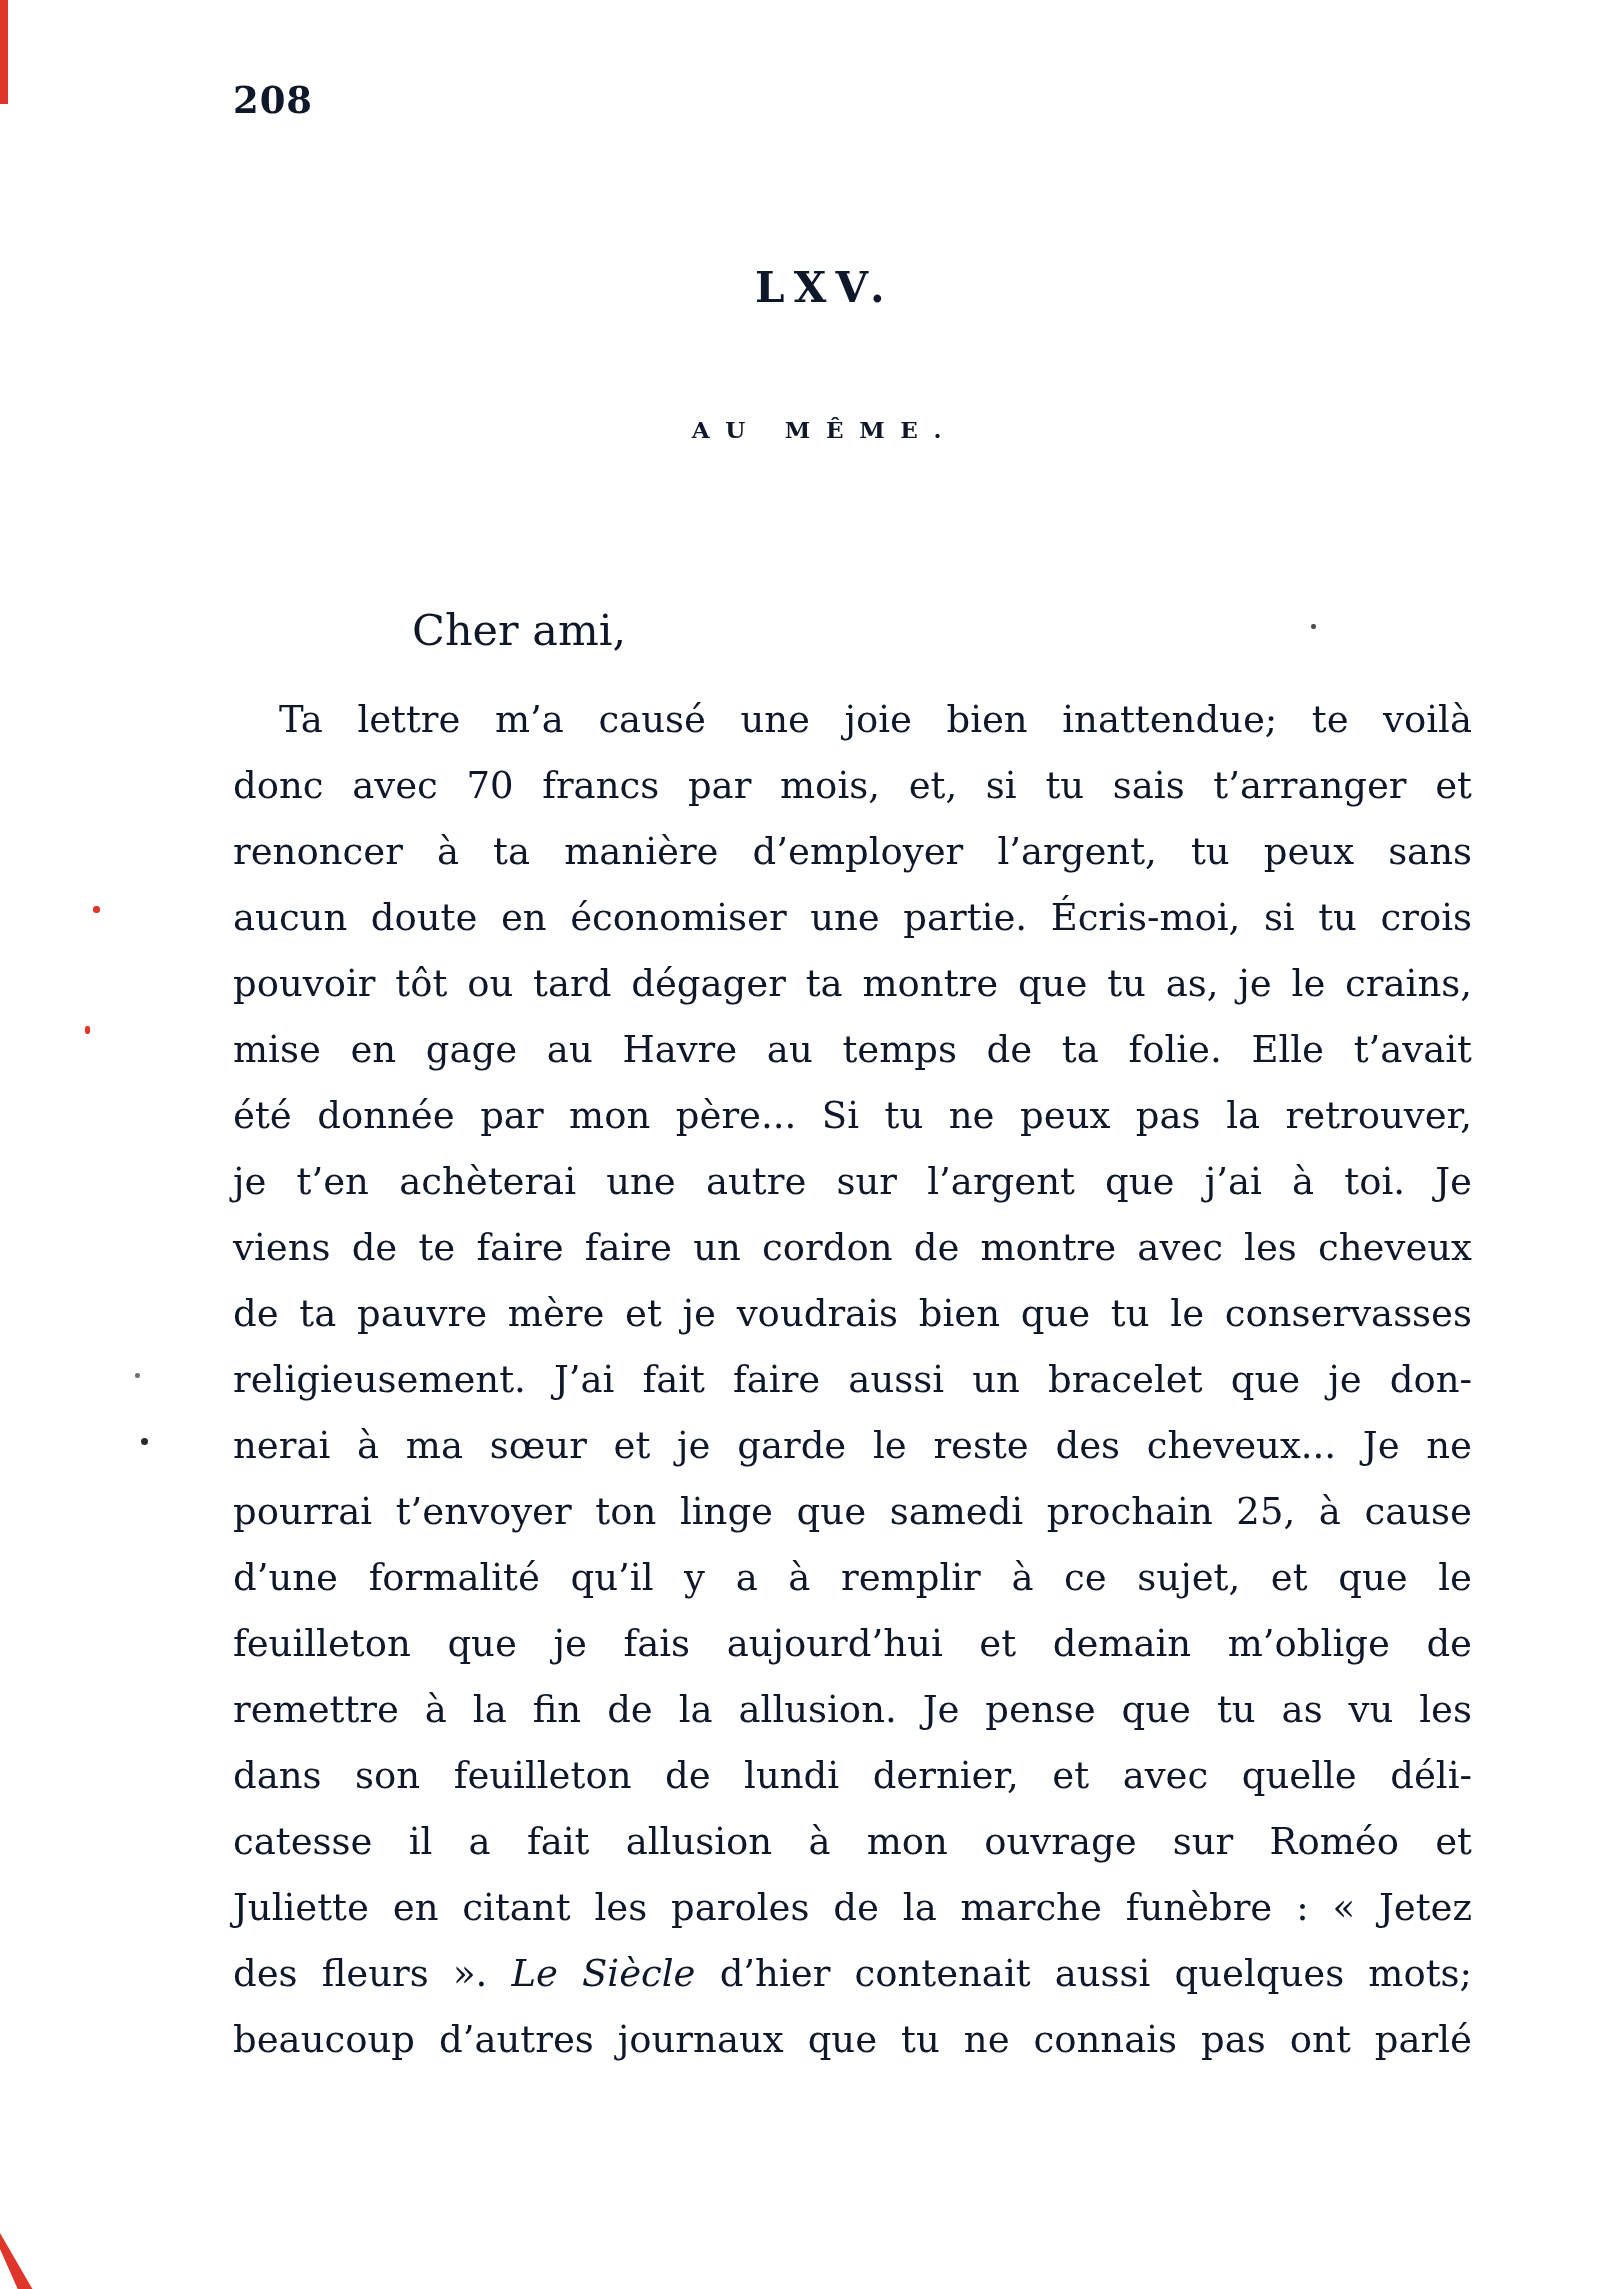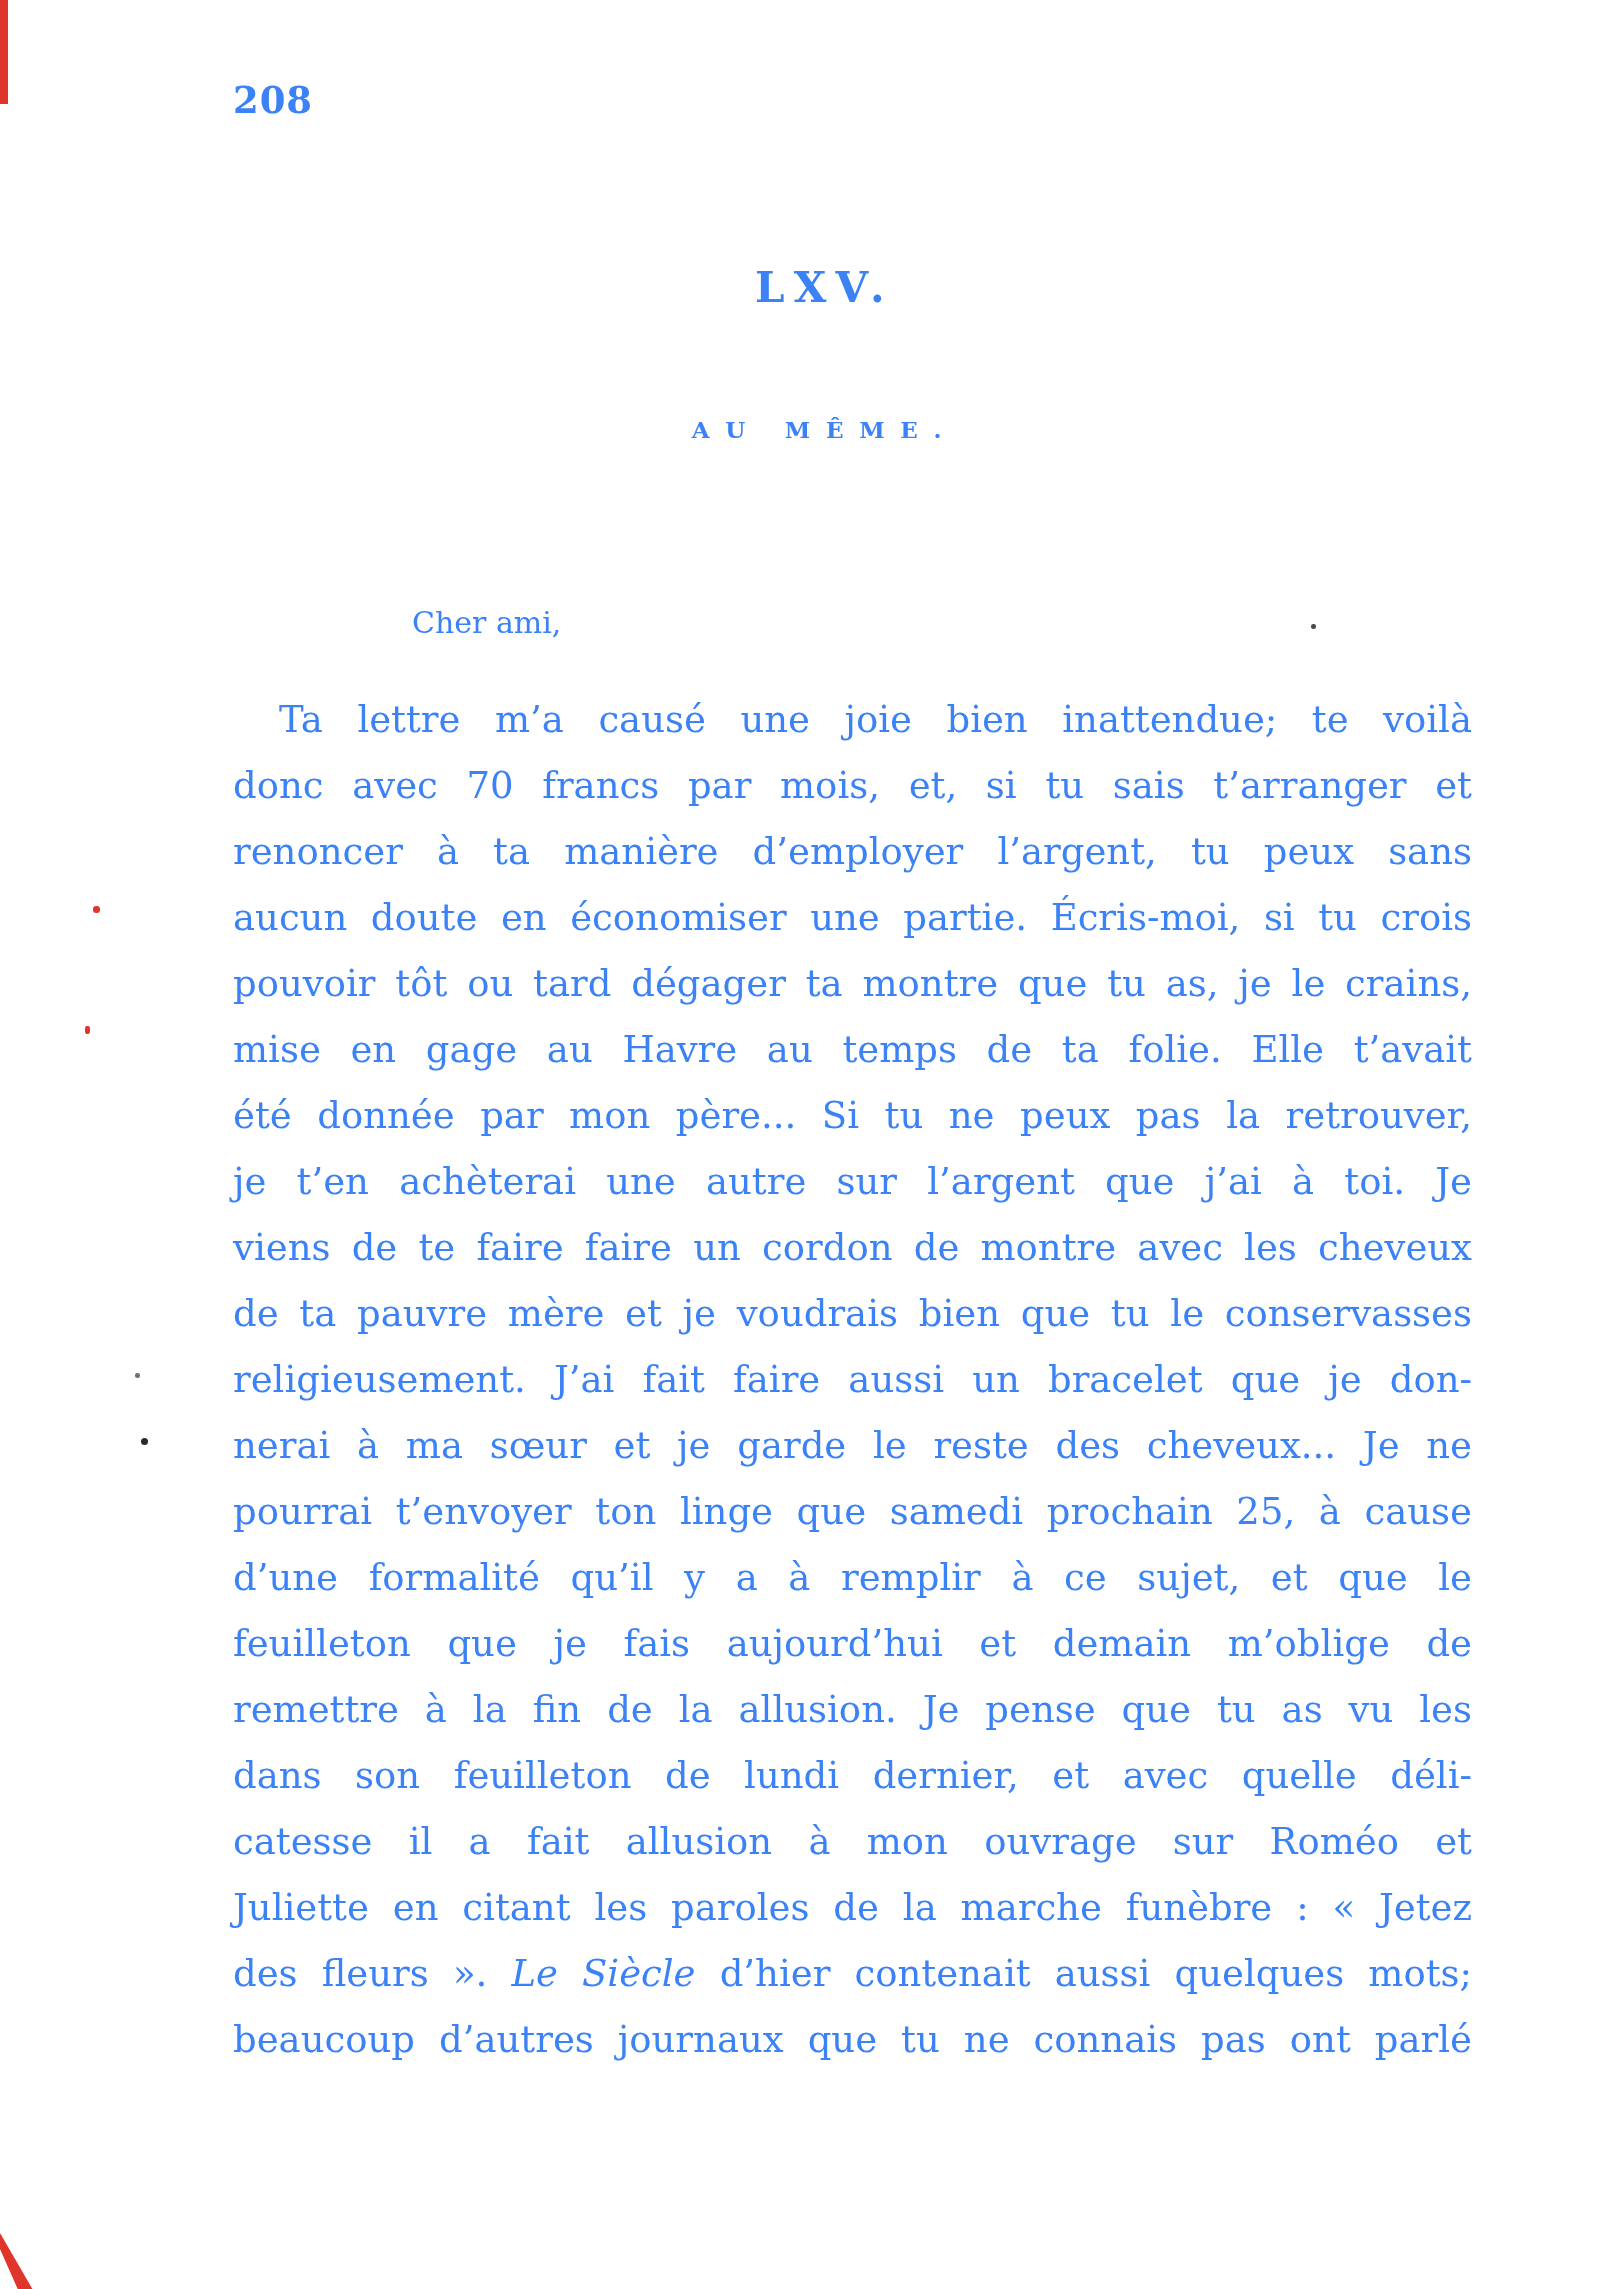--- a/index.html
+++ b/index.html
@@ -2,21 +2,21 @@
 <html style="font-size:14.8px"><head>
 <meta charset="utf-8">
 <style>
   html,body{margin:0;padding:0;background:#888;}
   .page{
     position:relative;
     width:1614px;height:2290px;
     background:#ffffff;
     overflow:hidden;
     font-family:"DejaVu Serif","Liberation Serif",serif;
-    color:#3b82f6;
+    color:#0f172a;
   }
   
   .running-head{position:absolute;top:78px;left:233px;width:1239px;height:46px;}
   .folio{position:absolute;left:0;top:0;font-size:37px;font-weight:bold;letter-spacing:0.9px;}
   .head-title{
     position:absolute;left:0;right:0;top:3.7px;text-align:center;
     font-size:33px;font-weight:bold;letter-spacing:12px;
     transform:translateX(23px);
     white-space:nowrap;
   }
@@ -31,21 +31,21 @@
     font-size:23px;font-weight:bold;letter-spacing:15.7px;
     transform:translateX(-28px);
   }
   .recipient{position:absolute;}
   .dateline{
     position:absolute;top:557px;right:277px;
     font-size:31px;letter-spacing:0.9px;
   }
   .salutation{
     position:absolute;top:605px;left:412px;
-    font-size:30px;
+    font-size:43px;
   }
   
   .body-text{
     position:absolute;top:687px;left:233px;width:1239px;
     font-size:37px;line-height:66px;
   }
   .line{
     text-align:justify;
     text-align-last:justify;
     white-space:nowrap;

